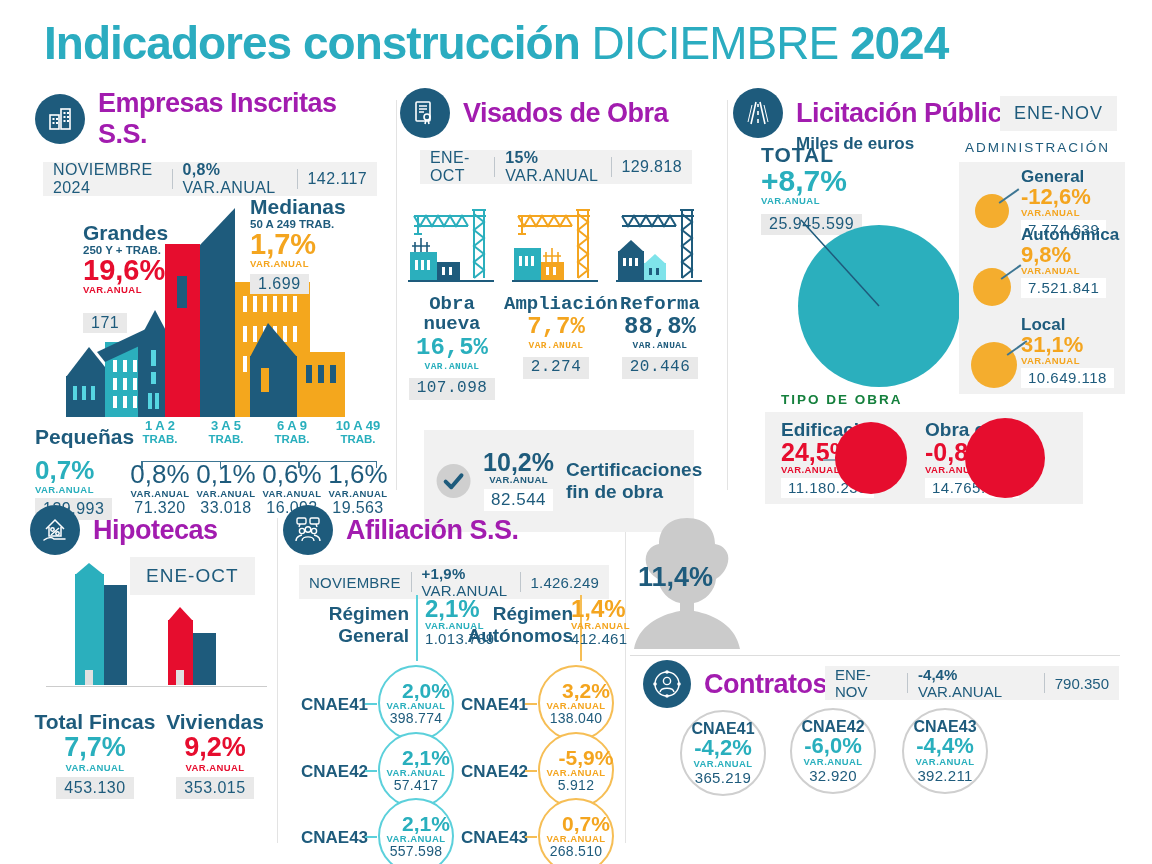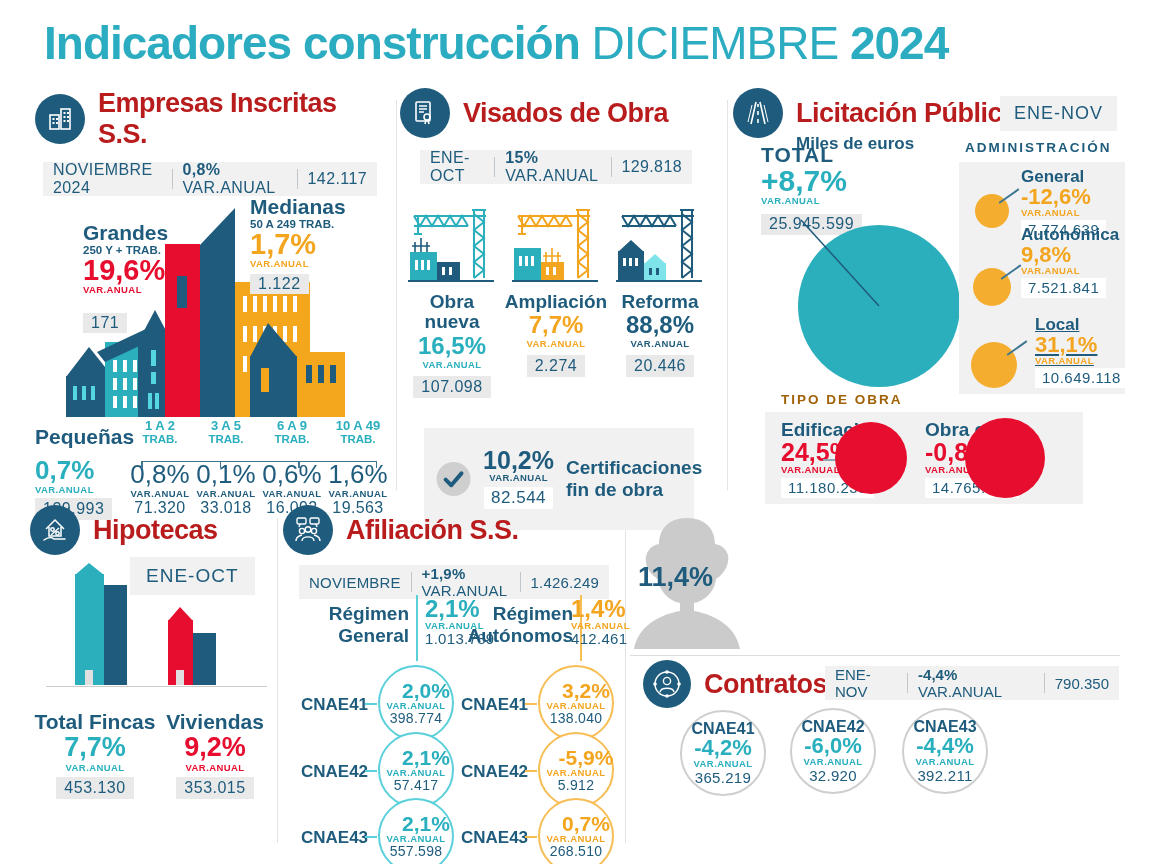--- a/index.html
+++ b/index.html
@@ -5,21 +5,21 @@
   * { margin:0; padding:0; box-sizing:border-box; }
   body { background:#fff; font-family:"Liberation Sans", sans-serif; }
   #page { position:relative; width:1152px; height:864px; background:#fff; overflow:hidden; color:#1E5B7C; }
 
   
   .navy { color:#1E5B7C; } .teal { color:#29AFBD; } .red { color:#E60D2E; } .orange { color:#F4A51F; }
   .sec { position:absolute; }
   .sec-header { display:flex; align-items:center; gap:13px; }
   .sec-icon { width:50px; height:50px; min-width:50px; border-radius:50%; background:#1E5B7C;
               display:flex; align-items:center; justify-content:center; }
-  .sec-title { font-size:27px; font-weight:bold; color:#b91c1c; letter-spacing:-0.5px; }
+  .sec-title { font-size:27px; font-weight:bold; color:#a21caf; letter-spacing:-0.5px; }
   .statsbar { background:#F1F1F1; display:flex; align-items:center; color:#1E5B7C;
               padding:6px 10px; gap:10px; height:34px; }
   .statsbar .sep { width:1px; height:20px; background:#BFC6CC; }
   .statsbar b { font-weight:bold; }
   .gbadge { display:inline-block; background:#E9E9E9; color:#1E5B7C; font-size:16px;
             padding:2px 8px; letter-spacing:0.5px; }
   .wbadge { display:inline-block; background:#fff; color:#1E5B7C; font-size:15px;
             padding:2px 7px; letter-spacing:0.5px; }
   .varlbl { font-size:9.5px; font-weight:bold; letter-spacing:0.4px; line-height:1.1; }
   .divider-v { position:absolute; width:1px; background:#E3E3E3; }
@@ -51,50 +51,50 @@
   .emp-grp .gsub { font-size:11.5px; font-weight:bold; color:#29AFBD; }
   .emp-grp .gpct { font-size:26px; font-weight:normal; color:#1E5B7C; margin-top:14px; }
   .emp-grp .gval { font-size:16px; color:#1E5B7C; letter-spacing:0.4px; }
   #emp-bracket { position:absolute; left:14px; right:14px; top:44px; border-top:1.5px solid #3D7693; height:6px; }
   #emp-bracket i { position:absolute; top:0; width:1.5px; height:6px; background:#3D7693; }
 
   
   #sec-visados { left:400px; top:88px; width:324px; }
   #sec-visados .statsbar { margin:12px 0 0 20px; width:272px; font-size:16px; letter-spacing:0.4px; }
   #vis-row { display:flex; margin-top:20px; }
-  .vis-item { width:104px; text-align:center; line-height:1.1; }
+  .vis-item { width:104px; text-align:center; line-height:1.1;font-family:Liberation Mono, monospace; }
   .vis-item .vlbl { font-size:19px; font-weight:bold; color:#1E5B7C; margin-top:2px; }
   .vis-item .vpct { font-size:24px; font-weight:bold; }
   .vis-item .gbadge { margin-top:6px; }
   #vis-cert { position:relative; margin:30px 0 0 24px; width:270px; height:102px; background:#F1F1F1;
               display:flex; align-items:center; padding:0 12px; gap:12px; }
   #vis-cert .cpct { font-size:25px; font-weight:bold; color:#1E5B7C; line-height:1; }
   #vis-cert .caption { font-size:19px; font-weight:bold; color:#1E5B7C; line-height:1.15; width:116px; }
 
   
   #sec-licitacion { left:733px; top:88px; width:392px; }
   #lic-badge { position:absolute; right:8px; top:8px; background:#F1F1F1; padding:7px 14px;
                font-size:18px; color:#1E5B7C; letter-spacing:1px; }
   #lic-sub { font-size:17px; font-weight:bold; color:#1E5B7C; margin:-4px 0 0 63px; }
   #lic-total { position:absolute; left:28px; top:56px; line-height:1.05; }
   #lic-total .tlbl { font-size:21px; font-weight:bold; letter-spacing:1px; }
   #lic-total .tpct { font-size:30px; font-weight:bold; line-height:1; }
   #lic-total .gbadge { margin-top:8px; }
   #lic-pie { position:absolute; left:6px; top:96px; }
-  #lic-admin-title { position:absolute; left:232px; top:52px; font-size:13.5px; font-weight:bold;
+  #lic-admin-title { position:absolute; left:232px; top:52px; font-size:13.5px; font-weight:normal;
                      letter-spacing:2px; color:#1E5B7C; }
   #lic-admin { position:absolute; left:226px; top:74px; width:166px; height:232px; background:#F1F1F1; }
   .adm-circle { position:absolute; border-radius:50%; background:#F4AD2E; }
   .adm-line { position:absolute; height:1.5px; background:#3D7693; transform:rotate(-35deg); transform-origin:left center; }
   .adm-txt { position:absolute; line-height:1.05; }
   .adm-txt .albl { font-size:17px; font-weight:bold; color:#1E5B7C; }
   .adm-txt .apct { font-size:22px; font-weight:bold; line-height:1; }
   .adm-txt .wbadge { margin-top:2px; }
   #lic-tipo-title { position:absolute; left:48px; top:304px; font-size:13.5px; font-weight:bold;
-                    letter-spacing:2px; color:#a16207; }
+                    letter-spacing:2px; color:#15803d; }
   #lic-tipo { position:absolute; left:32px; top:324px; width:318px; height:92px; background:#F1F1F1; }
   .tipo-txt { position:absolute; line-height:1.05; }
   .tipo-txt .tlbl { font-size:19px; font-weight:bold; color:#1E5B7C; }
   .tipo-txt .tpct { font-size:25px; font-weight:bold; line-height:1; }
   .tipo-txt .wbadge { margin-top:3px; }
   .tipo-circle { position:absolute; border-radius:50%; background:#E60D2E; }
   .tipo-line { position:absolute; height:1.5px; background:#8FA6B5; }
 
   
   #sec-hipotecas { left:30px; top:505px; width:245px; }
@@ -261,21 +261,21 @@
         <div class="sub">250 Y + TRAB.</div>
         <div class="pct red">19,6%</div>
         <div class="varlbl red">VAR.ANUAL</div>
         <div class="gbadge" style="margin-top:17px">171</div>
       </div>
       <div id="emp-medianas" class="emp-lbl">
         <div class="lbl">Medianas</div>
         <div class="sub">50 A 249 TRAB.</div>
         <div class="pct orange">1,7%</div>
         <div class="varlbl orange">VAR.ANUAL</div>
-        <div class="gbadge" style="margin-top:4px">1.122</div>
+        <div class="gbadge" style="margin-top:4px">1.699</div>
       </div>
     </div>
 
     <div id="emp-bottom">
       <div id="emp-peq">
         <div class="lbl">Pequeñas</div>
         <div class="pct teal" style="margin-top:8px">0,7%</div>
         <div class="varlbl teal">VAR.ANUAL</div>
         <div class="gbadge" style="margin-top:3px">139.993</div>
       </div>
@@ -490,21 +490,21 @@
       <div class="adm-line" style="left:42px; top:116px; width:24px;"></div>
       <div class="adm-txt" style="left:62px; top:64px;">
         <div class="albl">Autonómica</div>
         <div class="apct orange">9,8%</div>
         <div class="varlbl orange">VAR.ANUAL</div>
         <div class="wbadge">7.521.841</div>
       </div>
 
       <div class="adm-circle" style="left:12px; top:180px; width:46px; height:46px;"></div>
       <div class="adm-line" style="left:48px; top:192px; width:24px;"></div>
-      <div class="adm-txt" style="left:76px; top:154px;text-decoration:underline;">
+      <div class="adm-txt" style="left:62px; top:154px;">
         <div class="albl">Local</div>
         <div class="apct orange">31,1%</div>
         <div class="varlbl orange">VAR.ANUAL</div>
         <div class="wbadge">10.649.118</div>
       </div>
     </div>
 
     <div id="lic-tipo-title">TIPO DE OBRA</div>
     <div id="lic-tipo">
       <div class="tipo-txt" style="left:16px; top:8px;">

